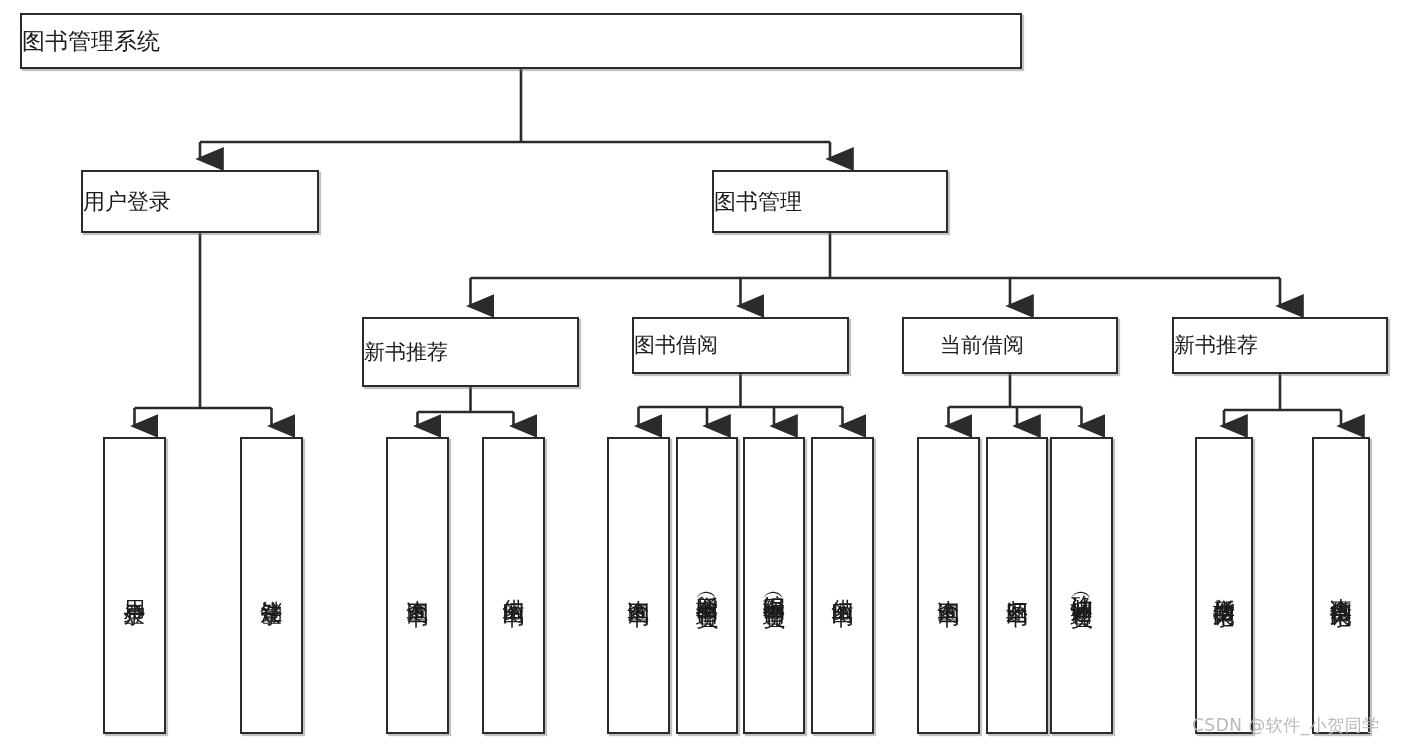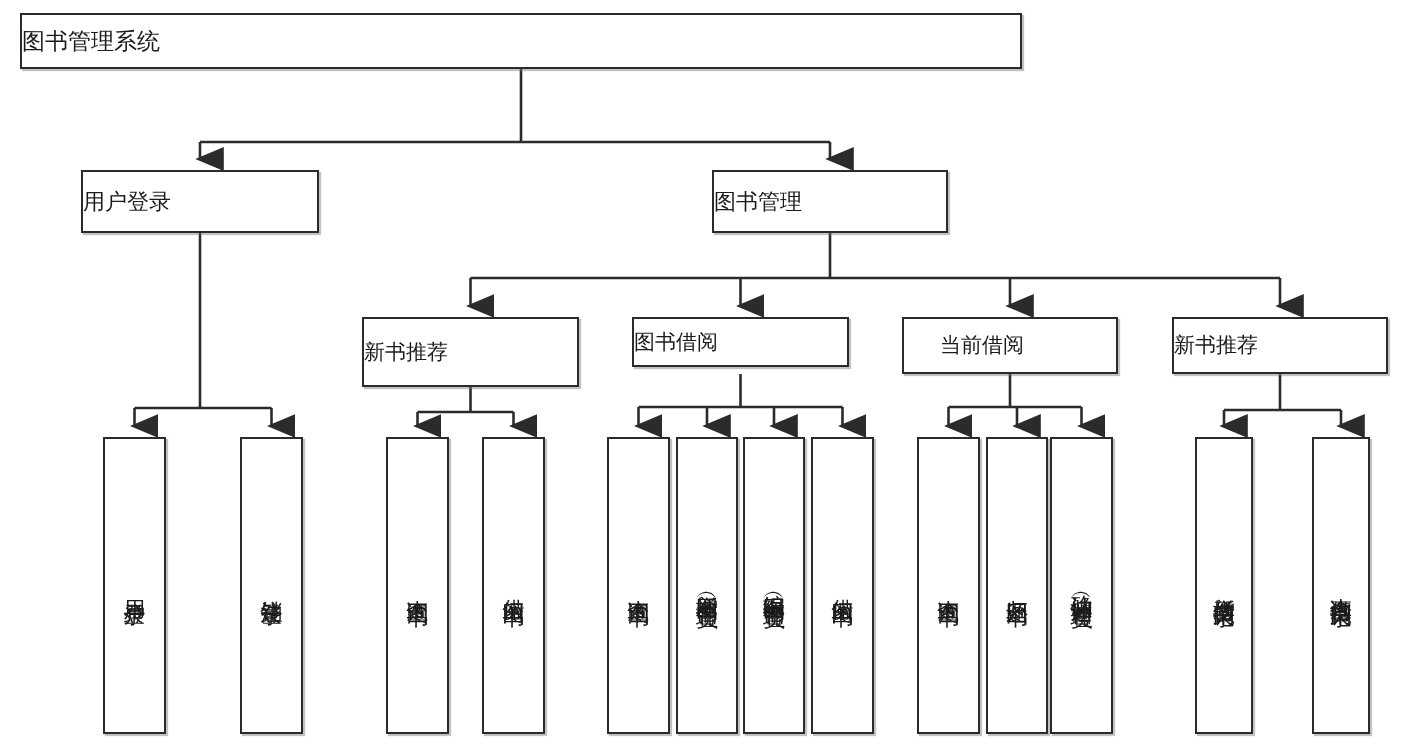--- a/index.html
+++ b/index.html
@@ -118,21 +118,21 @@
   <div class="node level1" style="left: 81px; top: 170px; width: 238px; height: 63px;">
     <span class="label">用户登录</span>
   </div>
   <div class="node level1" style="left: 712px; top: 170px; width: 236px; height: 63px;">
     <span class="label">图书管理</span>
   </div>
 
   <div class="node level2" style="left: 362px; top: 317px; width: 217px; height: 70px;">
     <span class="label">新书推荐</span>
   </div>
-  <div class="node level2" style="left: 632px; top: 317px; width: 217px; height: 50px;">
+  <div class="node level2" style="left: 632px; top: 317px; width: 217px; height: 57px;">
     <span class="label">图书借阅</span>
   </div>
   <div class="node level2" style="left: 902px; top: 317px; width: 216px; height: 57px; padding-left: 36px;">
     <span class="label">当前借阅</span>
   </div>
   <div class="node level2" style="left: 1172px; top: 317px; width: 216px; height: 57px;">
     <span class="label">新书推荐</span>
   </div>
 
   <div class="node leaf" style="left: 103px; top: 437px; width: 63px; height: 297px;">
@@ -168,14 +168,15 @@
   <div class="node leaf" style="left: 1050px; top: 437px; width: 63px; height: 297px;">
     <span class="label">确认归还（管理员）</span>
   </div>
   <div class="node leaf" style="left: 1195px; top: 437px; width: 58px; height: 297px;">
     <span class="label">新增借阅记录</span>
   </div>
   <div class="node leaf" style="left: 1312px; top: 437px; width: 58px; height: 297px;">
     <span class="label">查询借阅记录</span>
   </div>
 
+  <div class="watermark">CSDN @软件_小贺同学</div>
 
 </div>
 
 </body></html>

